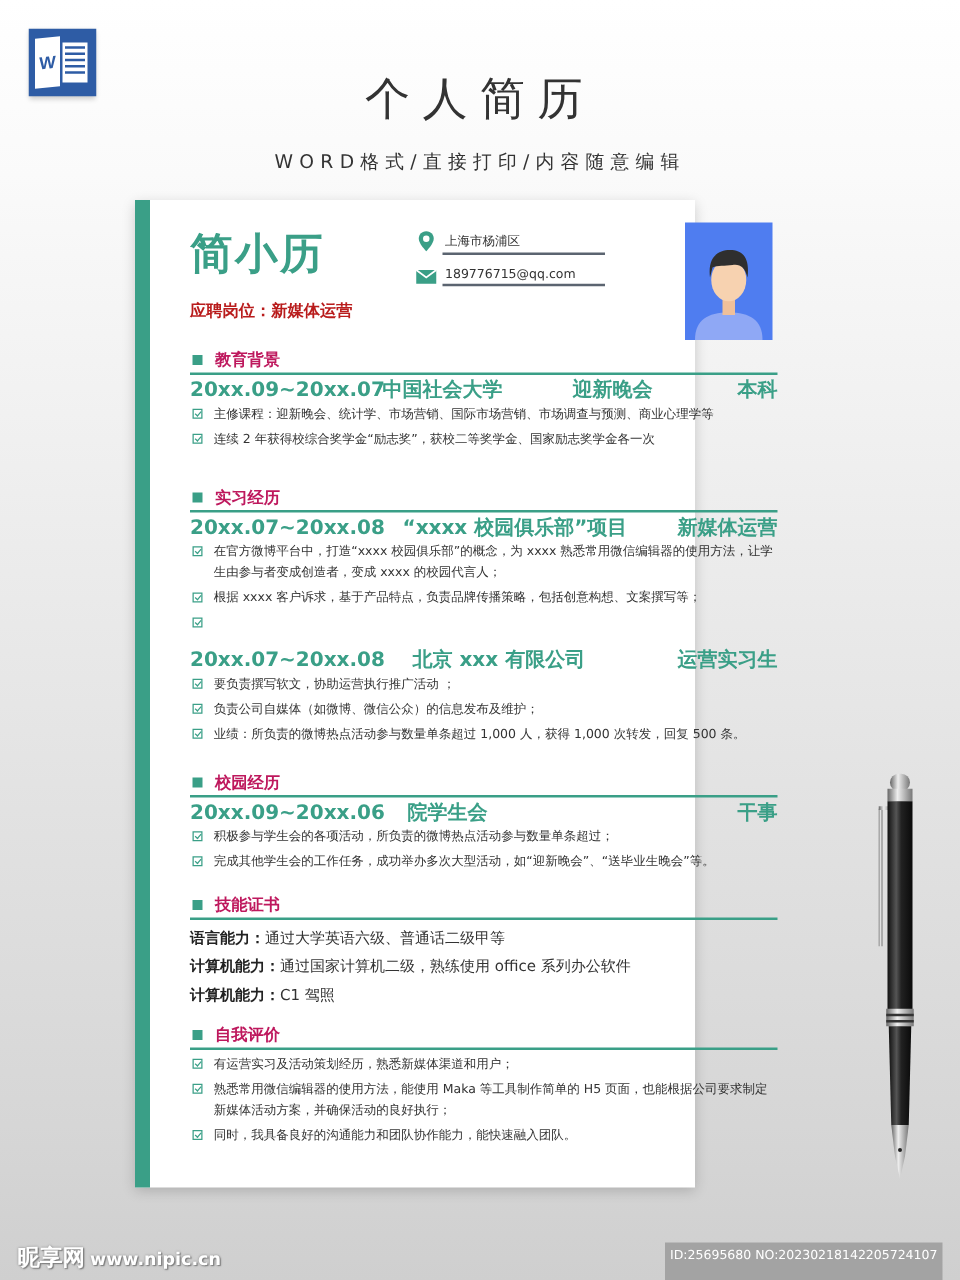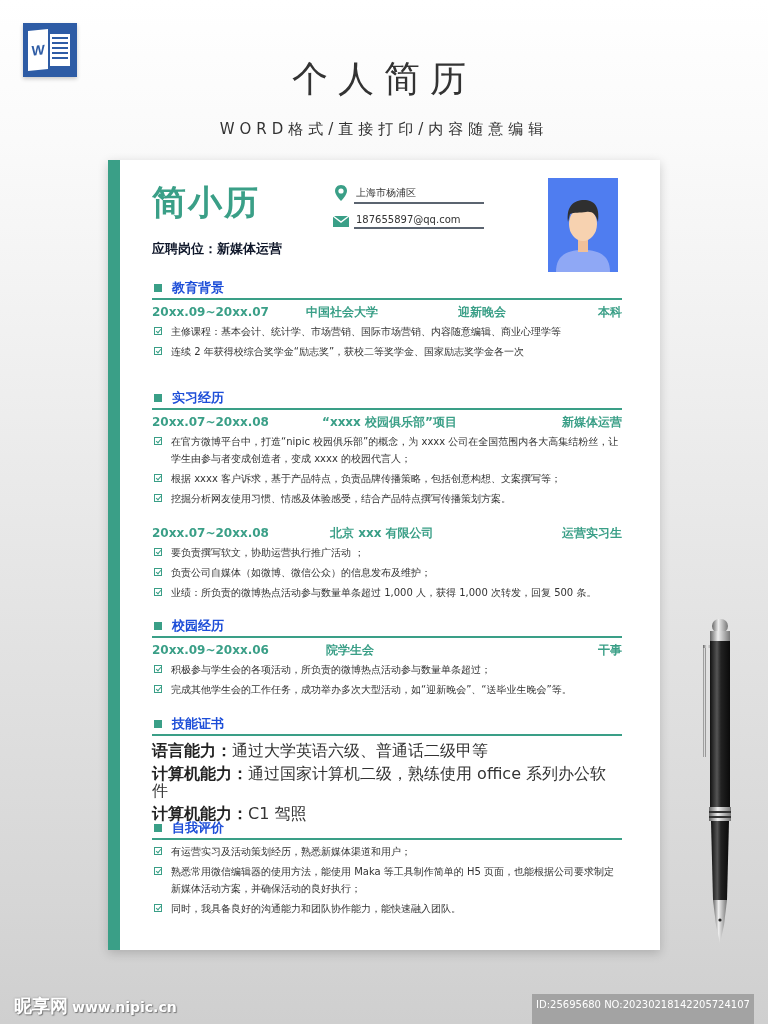--- a/index.html
+++ b/index.html
@@ -29,61 +29,61 @@
   .main-title {
     position: absolute; left: 0; right: 0; top: 55px; text-align: center;
     font-size: 36px; letter-spacing: 10px; color: #333; font-weight: 500;
   }
   .sub-title {
     position: absolute; left: 0; right: 0; top: 120px; text-align: center;
     font-size: 15px; letter-spacing: 5px; color: #333;
   }
 
   .paper {
-    position: absolute; left: 108px; top: 160px; width: 552px; height: 790px;
+    position: absolute; left: 108px; top: 160px; width: 448px; height: 790px;
     background: #fff; box-shadow: 0 3px 10px rgba(0,0,0,0.18);
   }
   .green-bar { position: absolute; left: 0; top: 0; width: 12px; height: 100%; background: #3a9f87; }
 
   .name {
     position: absolute; left: 44px; top: 20px; font-size: 34px; font-weight: bold; color: #3a9f87; letter-spacing: 2px;
   }
   .position {
-    position: absolute; left: 44px; top: 80px; font-size: 13px; font-weight: bold; color: #0f172a;
+    position: absolute; left: 44px; top: 80px; font-size: 13px; font-weight: bold; color: #b91c1c;
   }
   .contact { position: absolute; left: 222px; top: 20px; width: 160px; }
   .contact-row { position: relative; height: 28px; margin-bottom: 0; }
   .contact-row .ic { position: absolute; left: 2px; top: 4px; width: 18px; height: 18px; }
   .contact-row .val {
     position: absolute; left: 24px; top: 6px; width: 130px; font-size: 10px; color: #333;
     border-bottom: 2px solid #5b6470; padding-bottom: 2px; padding-left: 2px;
   }
 
   .photo {
     position: absolute; left: 440px; top: 18px; width: 70px; height: 94px; background: #4f7df0; overflow: hidden;
   }
 
   .section { position: absolute; left: 44px; width: 470px; }
   .sec-head { position: relative; height: 22px; border-bottom: 2px solid #3a9f87; }
   .sec-head .sq { position: absolute; left: 2px; top: 6px; width: 8px; height: 8px; background: #3a9f87; }
-  .sec-head .t { position: absolute; left: 20px; top: 1px; font-size: 13px; font-weight: bold; color: #1d4ed8; }
+  .sec-head .t { position: absolute; left: 20px; top: 1px; font-size: 13px; font-weight: bold; color: #be185d; }
   .row-head {
-    display: flex; justify-content: space-between; font-size: 12px; font-weight: bold; color: #3a9f87;
+    display: flex; justify-content: space-between; font-size: 16px; font-weight: bold; color: #3a9f87;
     margin-top: 4px; height: 16px; line-height: 16px;
   }
   .row-head span { flex: 0 0 auto; }
   .bullet { display: flex; font-size: 10px; line-height: 17px; color: #333; margin-top: 3px; }
   .bullet .chk {
     flex: 0 0 auto; width: 8px; height: 8px; border: 1px solid #3a9f87; margin: 4px 9px 0 2px; position: relative;
   }
   .bullet .chk::after {
     content: ""; position: absolute; left: 2px; top: 0px; width: 2px; height: 4px;
     border-right: 1px solid #3a9f87; border-bottom: 1px solid #3a9f87; transform: rotate(40deg);
   }
-  .skill { font-size: 16px; line-height: 17px; margin-top: 6px; color: #333; }
+  .skill { font-size: 12px; line-height: 17px; margin-top: 6px; color: #333; }
   .skill b { font-weight: bold; color: #222; }
 
   .pen { position: absolute; left: 700px; top: 615px; width: 40px; height: 330px; }
 
   .watermark {
     position: absolute; left: 14px; top: 994px; font-size: 18px; font-weight: bold; color: #fff;
     text-shadow: 0 0 2px #888, 1px 1px 1px #777;
   }
   .watermark .url { font-size: 14px; font-weight: bold; margin-left: 4px; }
   .idbox {
@@ -120,21 +120,21 @@
         <path d="M9 1 C5 1 3 4 3 7 C3 11 9 17 9 17 C9 17 15 11 15 7 C15 4 13 1 9 1 Z" fill="#3a9f87"></path>
         <circle cx="9" cy="7" r="2.6" fill="#fff"></circle>
       </svg>
       <div class="val">上海市杨浦区</div>
     </div>
     <div class="contact-row">
       <svg class="ic" viewBox="0 0 18 18">
         <rect x="1" y="4" width="16" height="11" fill="#3a9f87"></rect>
         <path d="M1 4 L9 10 L17 4" stroke="#fff" stroke-width="1.4" fill="none"></path>
       </svg>
-      <div class="val">187655897@qq.com</div>
+      <div class="val">189776715@qq.com</div>
     </div>
   </div>
 
   <div class="photo">
     <svg width="70" height="94" viewBox="0 0 70 94">
       <path d="M8 94 C8 78 18 72 35 72 C52 72 62 78 62 94 Z" fill="#8fa8f5"></path>
       <rect x="30" y="60" width="10" height="14" fill="#f0c09a"></rect>
       <ellipse cx="35" cy="46" rx="14" ry="17" fill="#f7d2b0"></ellipse>
       <path d="M20 44 C18 28 26 22 36 22 C46 22 52 28 50 44 C48 36 44 33 38 34 C32 35 26 34 22 36 Z" fill="#2f2f2f"></path>
     </svg>
@@ -146,49 +146,48 @@
       <span class="t">教育背景</span>
     </div>
     <div class="row-head" style="position:relative;">
       <span>20xx.09~20xx.07</span>
       <span style="position:absolute;left:154px;">中国社会大学</span>
       <span style="position:absolute;left:306px;">迎新晚会</span>
       <span>本科</span>
     </div>
     <div class="bullet">
         <span class="chk"></span>
-        <span>主修课程：基本会计、统计学、市场营销、国际市场营销、内容随意编辑、商业心理学等</span>
+        <span>主修课程：迎新晚会、统计学、市场营销、国际市场营销、市场调查与预测、商业心理学等</span>
       </div>
     <div class="bullet">
         <span class="chk"></span>
         <span>连续 2 年获得校综合奖学金“励志奖”，获校二等奖学金、国家励志奖学金各一次</span>
       </div>
   </div>
 
   <div class="section" style="top:228px;">
     <div class="sec-head">
       <span class="sq"></span>
       <span class="t">实习经历</span>
     </div>
     <div class="row-head" style="position:relative;">
       <span>20xx.07~20xx.08</span>
       <span style="position:absolute;left:170px;">“xxxx 校园俱乐部”项目</span>
       <span>新媒体运营</span>
     </div>
     <div class="bullet">
         <span class="chk"></span>
-        <span>在官方微博平台中，打造“nipic 校园俱乐部”的概念，为 xxxx 公司在全国范围内各大高集结粉丝，让学生由参与者变成创造者，变成 xxxx 的校园代言人；</span>
+        <span>在官方微博平台中，打造“xxxx 校园俱乐部”的概念，为 xxxx 熟悉常用微信编辑器的使用方法，让学生由参与者变成创造者，变成 xxxx 的校园代言人；</span>
       </div>
     <div class="bullet">
         <span class="chk"></span>
         <span>根据 xxxx 客户诉求，基于产品特点，负责品牌传播策略，包括创意构想、文案撰写等；</span>
       </div>
     <div class="bullet">
         <span class="chk"></span>
-        <span>挖掘分析网友使用习惯、情感及体验感受，结合产品特点撰写传播策划方案。</span>
       </div>
 
     <div class="row-head" style="position:relative;margin-top:18px;">
       <span>20xx.07~20xx.08</span>
       <span style="position:absolute;left:178px;">北京 xxx 有限公司</span>
       <span>运营实习生</span>
     </div>
     <div class="bullet">
         <span class="chk"></span>
         <span>要负责撰写软文，协助运营执行推广活动 ；</span>

